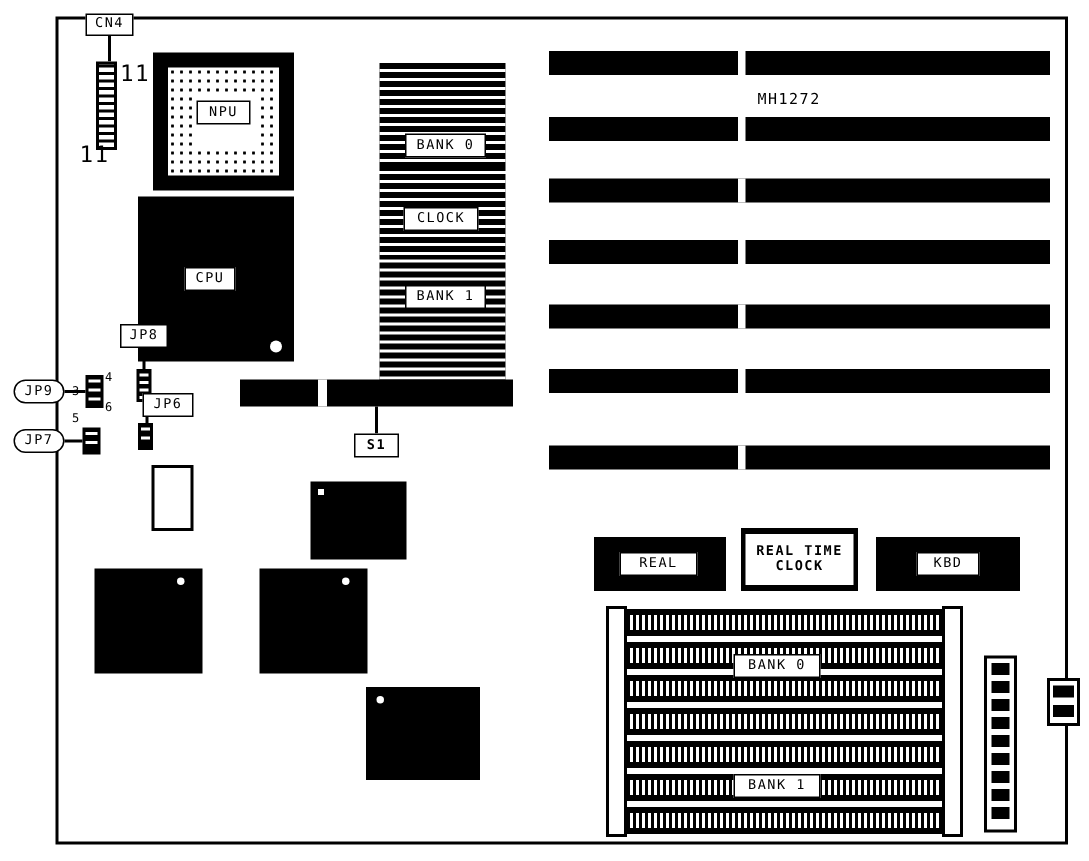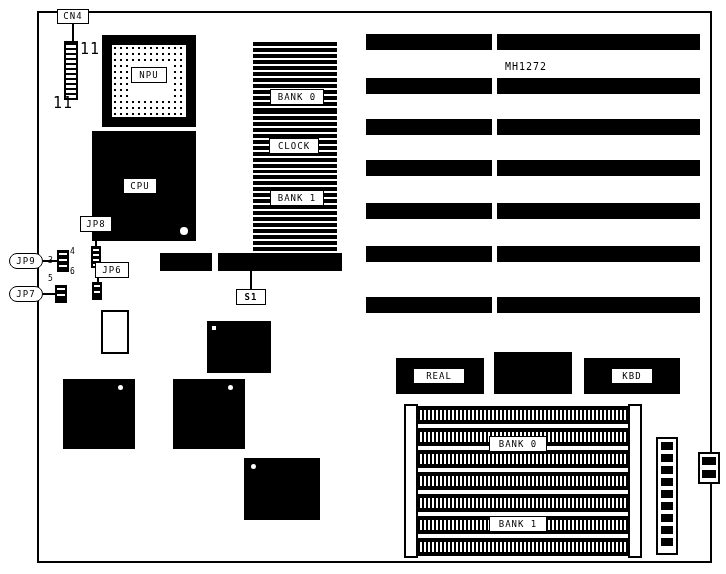--- a/index.html
+++ b/index.html
@@ -179,20 +179,24 @@
   <div class="blk" style="left:173px;top:379px;width:72px;height:70px;"></div>
   <div class="wht" style="left:228px;top:385px;width:5px;height:5px;border-radius:50%;"></div>
 
   <div class="blk" style="left:244px;top:458px;width:76px;height:62px;"></div>
   <div class="wht" style="left:251px;top:464px;width:5px;height:5px;border-radius:50%;"></div>
 
   <div class="blk" style="left:396px;top:358px;width:88px;height:36px;"></div>
   <div class="lbl" style="left:413px;top:368px;width:52px;height:16px;">REAL</div>
 
   <div class="blk" style="left:494px;top:352px;width:78px;height:42px;"></div>
+  <div class="lbl lbl2" style="left:497px;top:356px;width:72px;height:34px;border:none;background:#fff;font-weight:bold;">
+    <span>REAL TIME</span>
+    <span>CLOCK</span>
+  </div>
 
   <div class="blk" style="left:584px;top:358px;width:96px;height:36px;"></div>
   <div class="lbl" style="left:611px;top:368px;width:42px;height:16px;">KBD</div>
 
   <div class="blk" style="left:404px;top:406px;width:236px;height:18px;"></div>
   <div class="wht" style="left:410px;top:410px;width:222px;height:10px;"></div>
   <div class="blk" style="left:410px;top:410px;width:222px;height:10px;background:repeating-linear-gradient(90deg,#000 0 2px,#fff 2px 4px);"></div>
 
   <div class="blk" style="left:404px;top:428px;width:236px;height:18px;"></div>
   <div class="wht" style="left:410px;top:432px;width:222px;height:10px;"></div>

